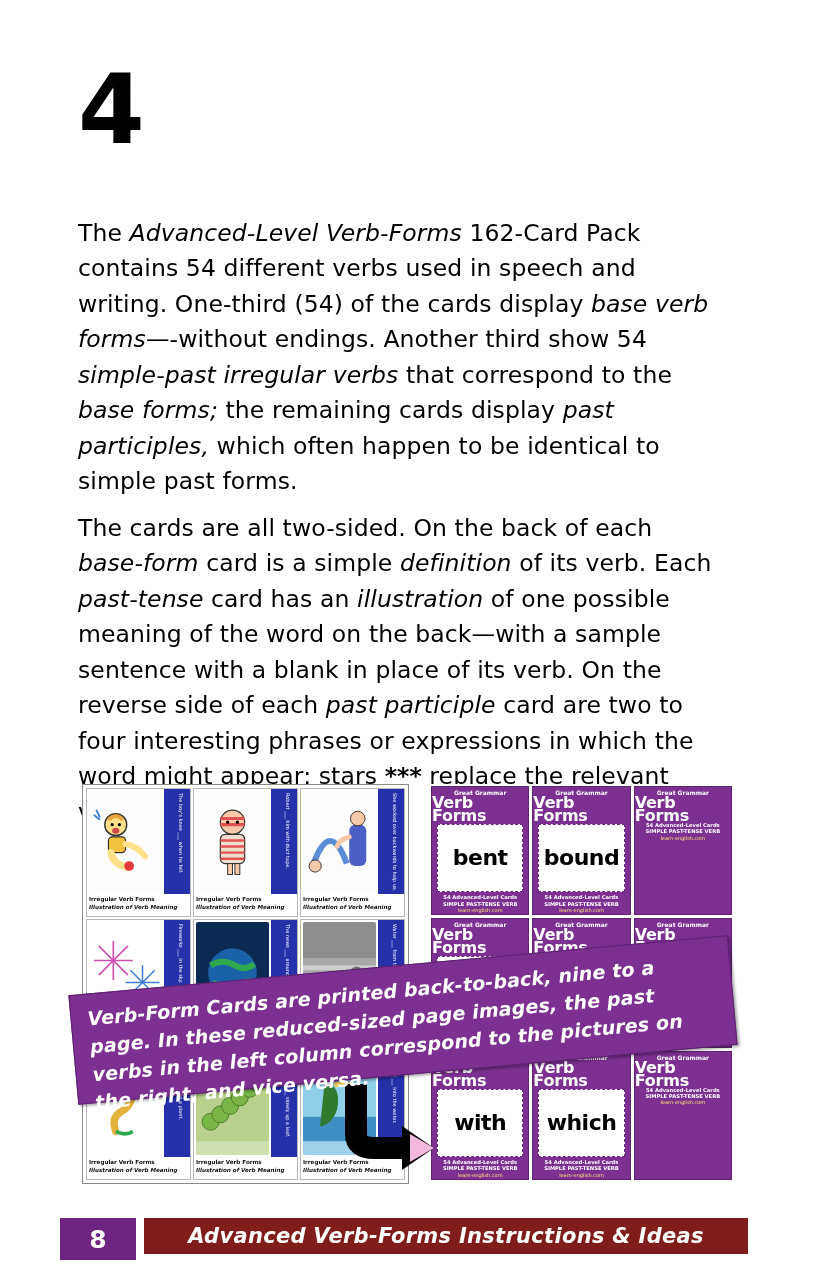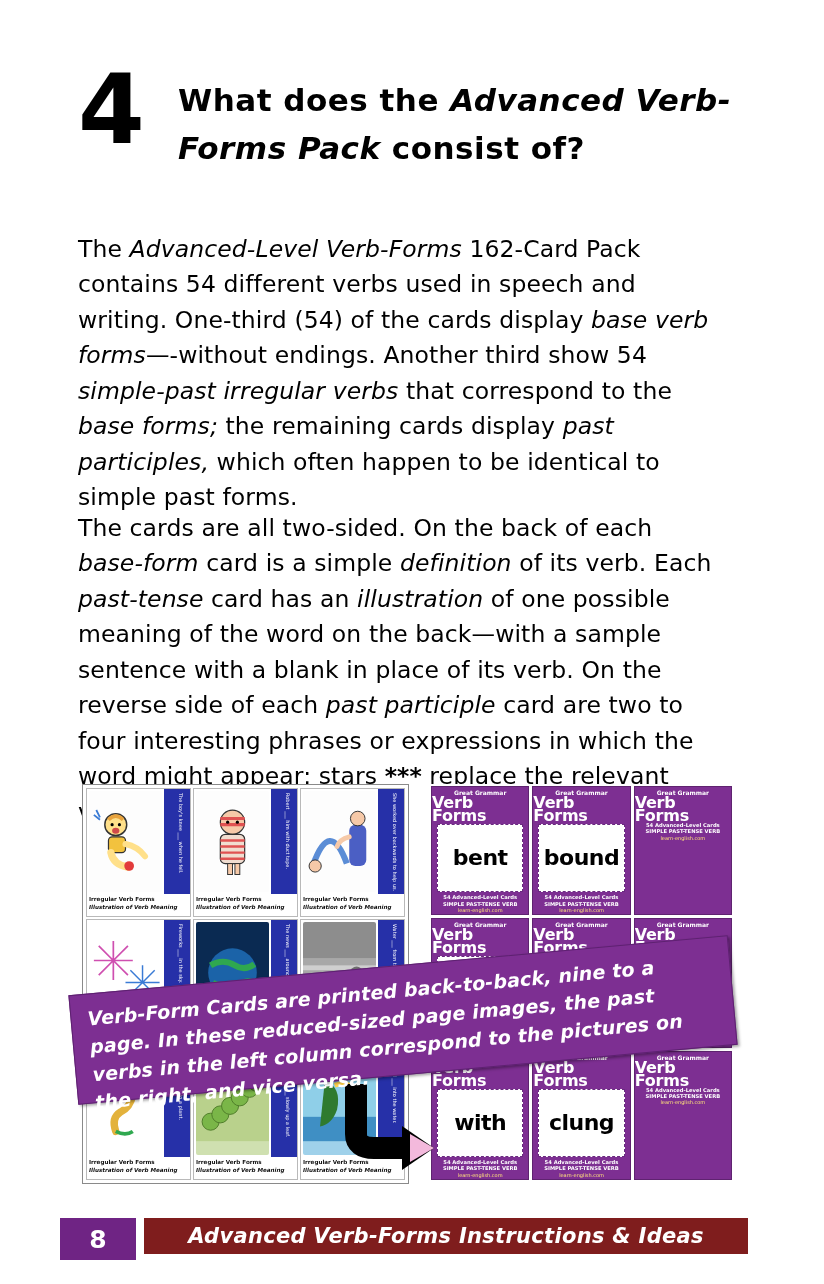--- a/index.html
+++ b/index.html
@@ -62,21 +62,21 @@
     width: 640px;
     font-family: "DejaVu Sans", sans-serif;
     font-size: 23.5px;
     line-height: 35.5px;
     color: #000;
     letter-spacing: 0.1px;
   }
   .para .it { font-style: italic; }
   .para .bold { font-weight: bold; }
 
-  #para1 { top: 208px; }
+  #para1 { top: 192px; }
   #para2 { top: 487px; }
 
   
   .images-block {
     position: absolute;
     left: 82px;
     top: 784px;
     width: 652px;
     height: 400px;
   }
@@ -305,24 +305,20 @@
     letter-spacing: 0.3px;
   }
 </style>
 </head>
 <body>
 
 <div class="page">
 
   <div class="heading-row">
     <div class="chapter-number">4</div>
-    <div class="heading-text">
-      <span>What does the </span><span class="it">Advanced Verb-</span><br>
-      <span class="it">Forms Pack</span><span> consist of?</span>
-    </div>
   </div>
 
   <p class="para" id="para1">
     <span>The </span><span class="it">Advanced-Level Verb-Forms</span><span> 162-Card Pack contains 54 different verbs used in speech and writing. One-third (54) of the cards display </span><span class="it">base verb forms</span><span>—-without endings. Another third show 54 </span><span class="it">simple-past irregular verbs</span><span> that correspond to the </span><span class="it">base forms;</span><span> the remaining cards display </span><span class="it">past participles,</span><span> which often happen to be identical to simple past forms.</span>
   </p>
 
   <p class="para" id="para2">
     <span>The cards are all two-sided. On the back of each </span><span class="it">base-form</span><span> card is a simple </span><span class="it">definition</span><span> of its verb. Each </span><span class="it">past-tense</span><span> card has an </span><span class="it">illustration</span><span> of one possible meaning of the word on the back—with a sample sentence with a blank in place of its verb. On the reverse side of each </span><span class="it">past participle</span><span> card are two to four interesting phrases or expressions in which the word might appear: stars </span><span class="bold">***</span><span> replace the relevant vocabulary.</span>
   </p>
 
@@ -603,21 +599,21 @@
             <span>54 Advanced-Level Cards</span><br>
             <span>SIMPLE PAST-TENSE VERB</span><br>
             <span class="url">learn-english.com</span>
           </div>
         </div>
 
         <div class="word-card">
           <div class="wc-top">Great Grammar</div>
           <div class="wc-title">Verb Forms</div>
           <div class="wc-box">
-              <span class="wc-word">clung</span>
+              <span class="wc-word">which</span>
             </div>
           <div class="wc-foot">
             <span>54 Advanced-Level Cards</span><br>
             <span>SIMPLE PAST-TENSE VERB</span><br>
             <span class="url">learn-english.com</span>
           </div>
         </div>
 
         <div class="word-card">
           <div class="wc-top">Great Grammar</div>

